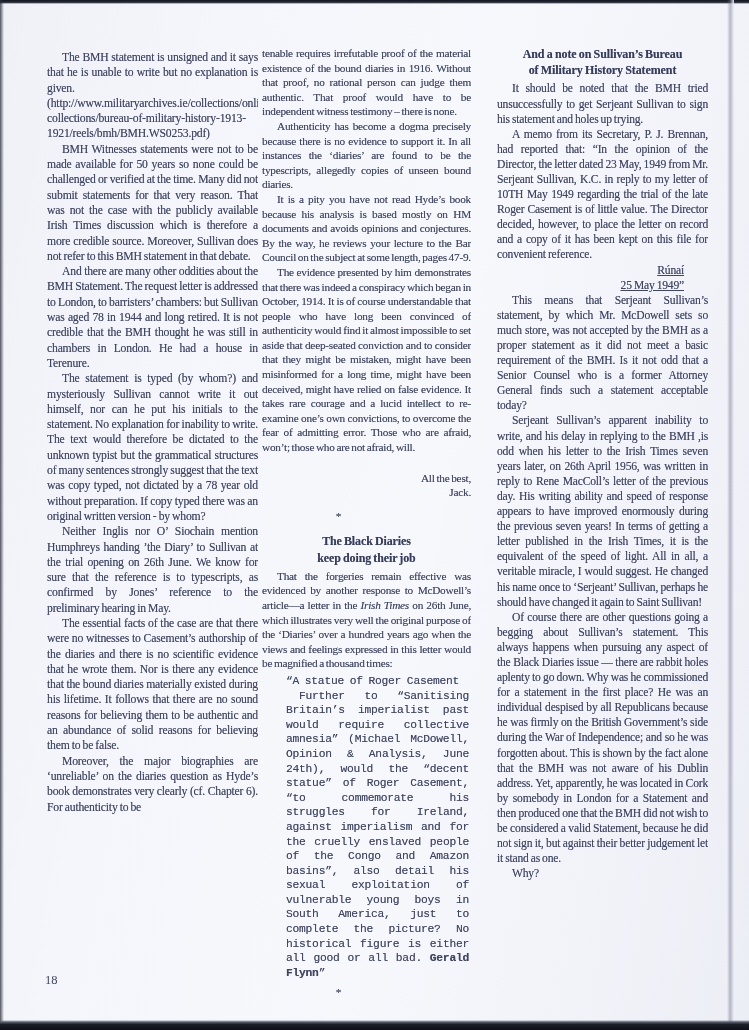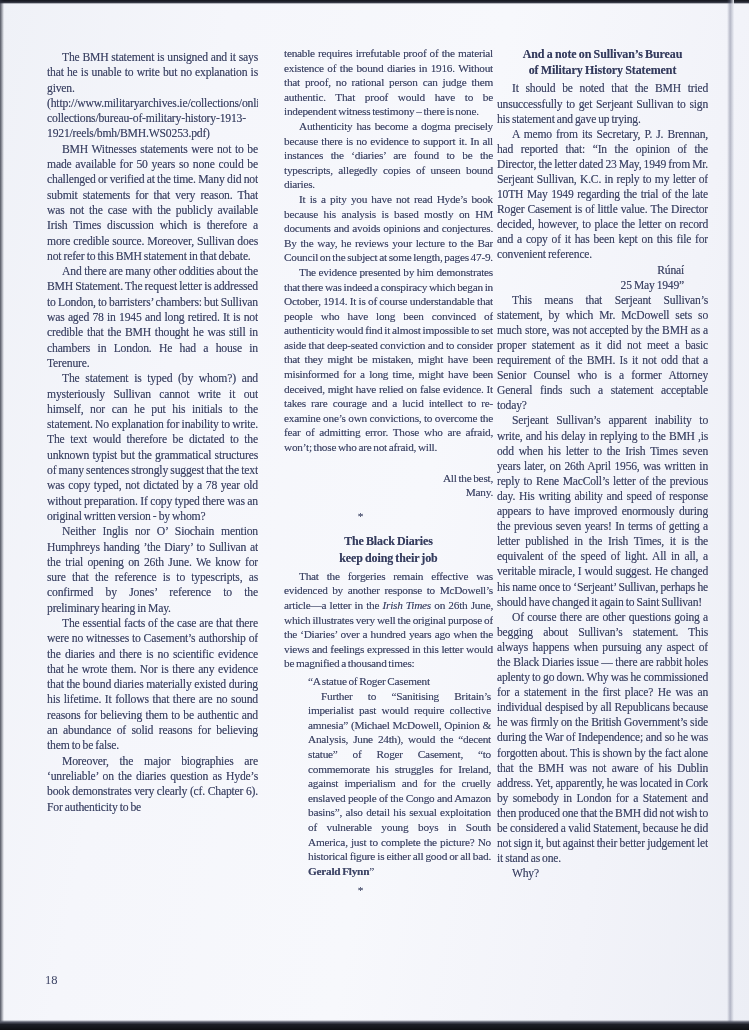--- a/index.html
+++ b/index.html
@@ -14,87 +14,87 @@
     background:linear-gradient(to bottom,#14161d 0%,#2a2d3a 60%,rgba(90,95,115,0) 100%);}
   .edge-bottom{position:absolute;bottom:0;left:0;right:0;height:10px;
     background:linear-gradient(to top,#0e0f13 0%,#1c1e26 55%,#5a5d6c 80%,rgba(150,153,168,0) 100%);}
   .edge-left{position:absolute;top:0;left:0;bottom:0;width:4px;
     background:linear-gradient(to right,rgba(40,44,58,.8),rgba(40,44,58,0));}
   .fold-right{position:absolute;top:0;bottom:0;left:727px;width:7px;
     background:linear-gradient(to right,rgba(130,135,155,0) 0%,rgba(105,110,135,.45) 45%,rgba(238,240,247,.95) 100%);}
   .col{position:absolute;text-align:justify;text-shadow:0 0 .35px rgba(62,69,102,.55);}
   .col-left{left:47px;top:50px;width:211px;height:940px;overflow:hidden;
     font-size:11.7px;line-height:15.3px;letter-spacing:-.2px;word-spacing:-.6px;}
-  .col-mid{left:284px;top:46px;width:209px;height:970px;overflow:hidden;
+  .col-mid{left:262px;top:46px;width:209px;height:970px;overflow:hidden;
     font-size:11.3px;line-height:14.6px;letter-spacing:-.25px;word-spacing:-.8px;}
   .col-right{left:497px;top:46px;width:211px;height:950px;overflow:hidden;
     font-size:11.6px;line-height:15.1px;letter-spacing:-.2px;word-spacing:-.6px;}
   .col p{margin:0;text-indent:15px;hyphens:auto;}
   .col p.noindent{text-indent:0;}
   .gap{margin-top:9px;}
   .colheading{margin:0 0 3px 0;font-size:12px;line-height:16.2px;font-weight:bold;
     text-align:center;color:#353c5e;letter-spacing:-.1px;}
   .colheading.mid{margin-top:10px;}
   .signoff{text-align:right;margin-top:16px;}
   .star{text-align:center;padding-right:56px;margin:9px 0 7px 0;}
   .star.end{margin-top:5px;}
-  .quote{margin:3px 2px 0 24px;}
+  .quote{margin:3px 2px 0 24px;font-family:Liberation Mono, monospace;}
   .quote p.qopen{text-indent:0;margin-top:3px;}
   .quote p.qbody{text-indent:13px;}
-  .memo-sig{text-align:right;padding-right:24px;}
+  .memo-sig{text-align:right;padding-right:24px;text-decoration:underline;}
   .pageno{position:absolute;left:45px;top:973px;font-size:12.5px;color:#3e4566;
     font-family:"Liberation Serif","DejaVu Serif",serif;}
   i{font-style:italic;} b{font-weight:bold;}
 </style>
 </head>
 <body>
 
 <div class="page">
   <div class="edge-top"></div>
   <div class="edge-left"></div>
   <div class="fold-right"></div>
 
   <div class="col col-left">
     <p>The BMH statement is unsigned and it says that he is unable to write but no explanation is given. (http://www.militaryarchives.ie/collections/online-collections/bureau-of-military-history-1913-1921/reels/bmh/BMH.WS0253.pdf)</p>
     <p>BMH Witnesses statements were not to be made available for 50 years so none could be challenged or verified at the time. Many did not submit statements for that very reason. That was not the case with the publicly available Irish Times discussion which is therefore a more credible source. Moreover, Sullivan does not refer to this BMH statement in that debate.</p>
-    <p>And there are many other oddities about the BMH Statement. The request letter is addressed to London, to barristers’ chambers: but Sullivan was aged 78 in 1945 and long retired. It is not credible that the BMH thought he was still in chambers in London. He had a house in Terenure.</p>
+    <p>And there are many other oddities about the BMH Statement. The request letter is addressed to London, to barristers’ chambers: but Sullivan was aged 78 in 1944 and long retired. It is not credible that the BMH thought he was still in chambers in London. He had a house in Terenure.</p>
     <p>The statement is typed (by whom?) and mysteriously Sullivan cannot write it out himself, nor can he put his initials to the statement. No explanation for inability to write. The text would therefore be dictated to the unknown typist but the grammatical structures of many sentences strongly suggest that the text was copy typed, not dictated by a 78 year old without preparation. If copy typed there was an original written version - by whom?</p>
     <p>Neither Inglis nor O’ Siochain mention Humphreys handing ’the Diary’ to Sullivan at the trial opening on 26th June. We know for sure that the reference is to typescripts, as confirmed by Jones’ reference to the preliminary hearing in May.</p>
     <p class="gap">The essential facts of the case are that there were no witnesses to Casement’s authorship of the diaries and there is no scientific evidence that he wrote them. Nor is there any evidence that the bound diaries materially existed during his lifetime. It follows that there are no sound reasons for believing them to be authentic and an abundance of solid reasons for believing them to be false.</p>
     <p class="gap">Moreover, the major biographies are ‘unreliable’ on the diaries question as Hyde’s book demonstrates very clearly (cf. Chapter 6). For authenticity to be</p>
   </div>
 
   <div class="col col-mid">
     <p class="noindent">tenable requires irrefutable proof of the material existence of the bound diaries in 1916. Without that proof, no rational person can judge them authentic. That proof would have to be independent witness testimony – there is none.</p>
     <p>Authenticity has become a dogma precisely because there is no evidence to support it. In all instances the ‘diaries’ are found to be the typescripts, allegedly copies of unseen bound diaries.</p>
     <p class="gap">It is a pity you have not read Hyde’s book because his analysis is based mostly on HM documents and avoids opinions and conjectures. By the way, he reviews your lecture to the Bar Council on the subject at some length, pages 47-9.</p>
     <p class="gap">The evidence presented by him demonstrates that there was indeed a conspiracy which began in October, 1914. It is of course understandable that people who have long been convinced of authenticity would find it almost impossible to set aside that deep-seated conviction and to consider that they might be mistaken, might have been misinformed for a long time, might have been deceived, might have relied on false evidence. It takes rare courage and a lucid intellect to re-examine one’s own convictions, to overcome the fear of admitting error. Those who are afraid, won’t; those who are not afraid, will.</p>
     <div class="signoff">
       <div>All the best,</div>
-      <div>Many.</div>
+      <div>Jack.</div>
     </div>
     <div class="star">*</div>
     <h3 class="colheading mid">
       <span>The Black Diaries</span><br>
       <span>keep doing their job</span>
     </h3>
     <p><span>That the forgeries remain effective was evidenced by another response to McDowell’s article—a letter in the </span><i>Irish Times</i><span> on 26th June, which illustrates very well the original purpose of the ‘Diaries’ over a hundred years ago when the views and feelings expressed in this letter would be magnified a thousand times:</span></p>
     <div class="quote">
       <p class="qopen">“A statue of Roger Casement</p>
       <p class="qbody"><span>Further to “Sanitising Britain’s imperialist past would require collective amnesia” (Michael McDowell, Opinion &amp; Analysis, June 24th), would the “decent statue” of Roger Casement, “to commemorate his struggles for Ireland, against imperialism and for the cruelly enslaved people of the Congo and Amazon basins”, also detail his sexual exploitation of vulnerable young boys in South America, just to complete the picture? No historical figure is either all good or all bad. </span><b>Gerald Flynn</b><span>”</span></p>
     </div>
     <div class="star end">*</div>
   </div>
 
   <div class="col col-right">
     <h3 class="colheading">
       <span>And a note on Sullivan’s Bureau</span><br>
       <span>of Military History Statement</span>
     </h3>
-    <p>It should be noted that the BMH tried unsuccessfully to get Serjeant Sullivan to sign his statement and gave up trying.</p>
+    <p>It should be noted that the BMH tried unsuccessfully to get Serjeant Sullivan to sign his statement and holes up trying.</p>
     <p>A memo from its Secretary, P. J. Brennan, had reported that: “In the opinion of the Director, the letter dated 23 May, 1949 from Mr. Serjeant Sullivan, K.C. in reply to my letter of 10TH May 1949 regarding the trial of the late Roger Casement is of little value. The Director decided, however, to place the letter on record and a copy of it has been kept on this file for convenient reference.</p>
     <div class="memo-sig">
       <div>Rúnaí</div>
       <div>25 May 1949”</div>
     </div>
     <p class="gap">This means that Serjeant Sullivan’s statement, by which Mr. McDowell sets so much store, was not accepted by the BMH as a proper statement as it did not meet a basic requirement of the BMH. Is it not odd that a Senior Counsel who is a former Attorney General finds such a statement acceptable today?</p>
     <p class="gap">Serjeant Sullivan’s apparent inability to write, and his delay in replying to the BMH ,is odd when his letter to the Irish Times seven years later, on 26th April 1956, was written in reply to Rene MacColl’s letter of the previous day. His writing ability and speed of response appears to have improved enormously during the previous seven years! In terms of getting a letter published in the Irish Times, it is the equivalent of the speed of light. All in all, a veritable miracle, I would suggest. He changed his name once to ‘Serjeant’ Sullivan, perhaps he should have changed it again to Saint Sullivan!</p>
     <p class="gap">Of course there are other questions going a begging about Sullivan’s statement. This always happens when pursuing any aspect of the Black Diaries issue — there are rabbit holes aplenty to go down. Why was he commissioned for a statement in the first place? He was an individual despised by all Republicans because he was firmly on the British Government’s side during the War of Independence; and so he was forgotten about. This is shown by the fact alone that the BMH was not aware of his Dublin address. Yet, apparently, he was located in Cork by somebody in London for a Statement and then produced one that the BMH did not wish to be considered a valid Statement, because he did not sign it, but against their better judgement let it stand as one.</p>
     <p>Why?</p>
   </div>

